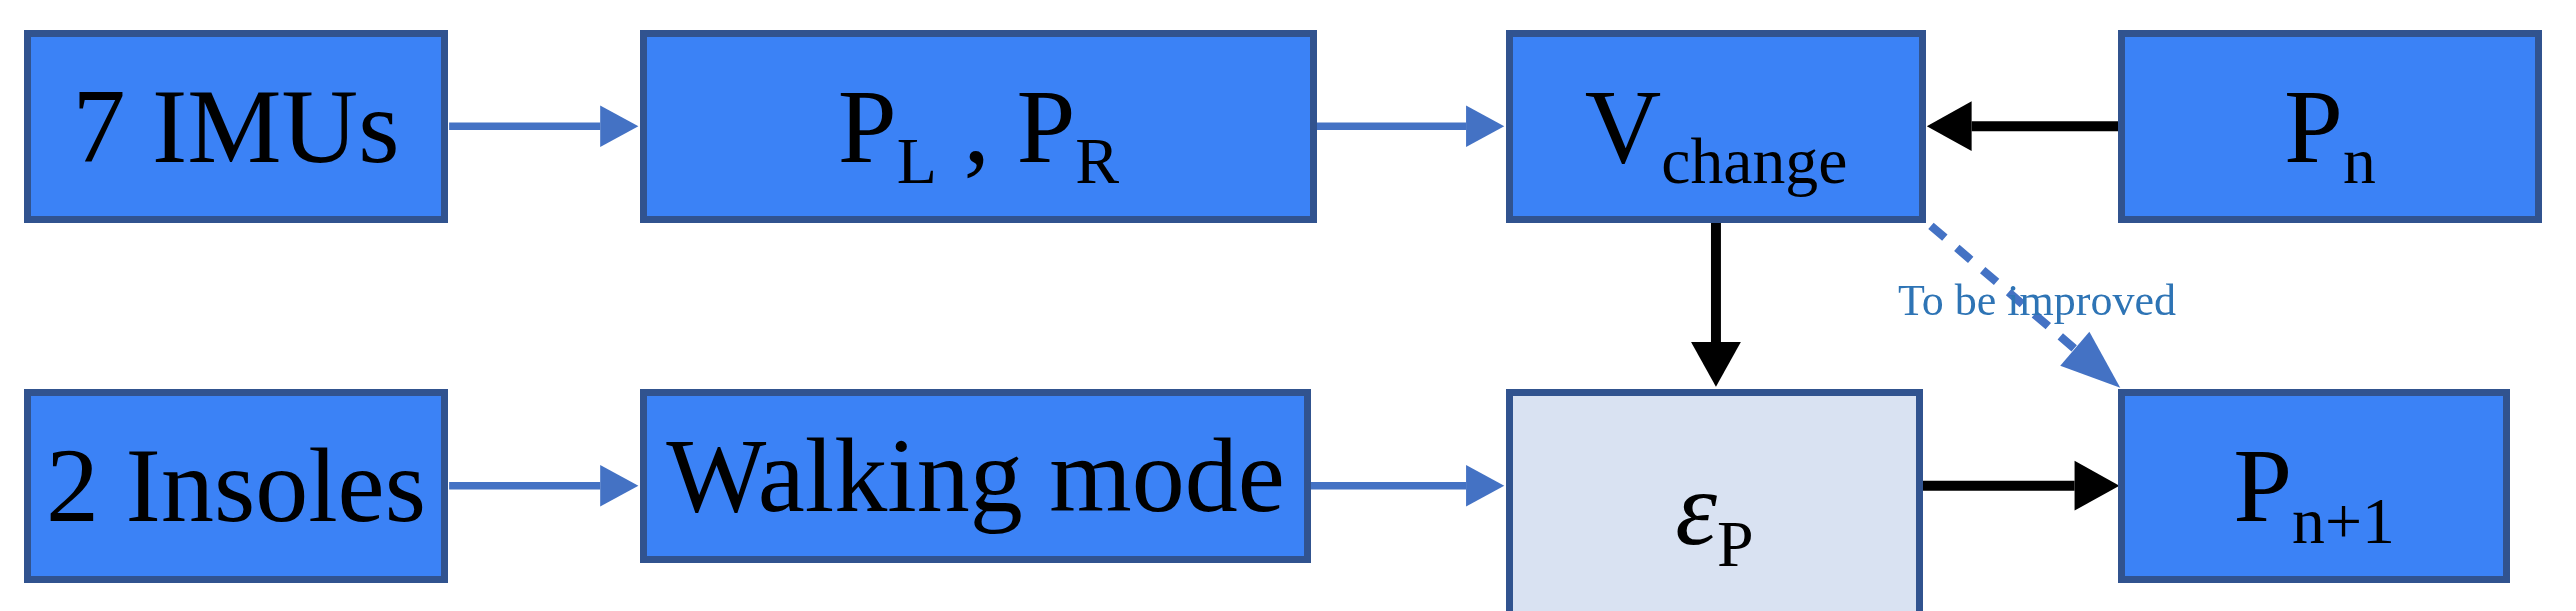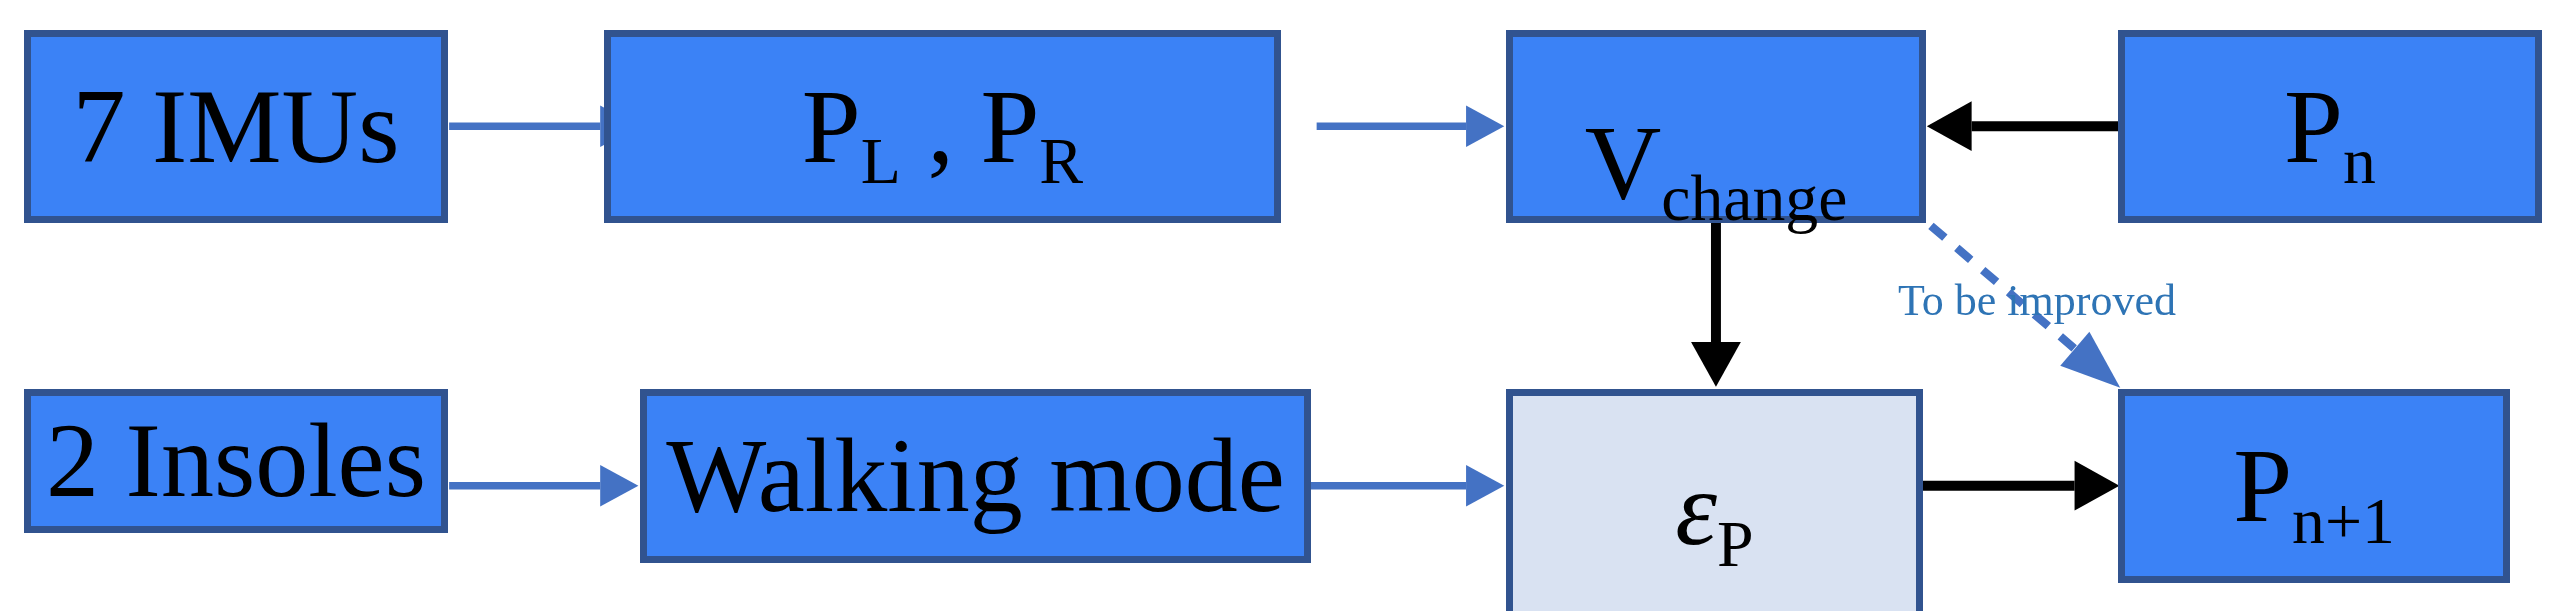--- a/index.html
+++ b/index.html
@@ -46,24 +46,24 @@
     position: absolute;
     left: 1898px;
     top: 279px;
     font-size: 44px;
     line-height: 1;
     color: #2E74B5;
     white-space: nowrap;
   }
   
   #node-imus     { left: 24px;   top: 30px;  width: 424px; height: 193px; }
-  #node-plpr     { left: 604px;  top: 30px;  width: 677px; height: 193px; }
-  #node-vchange  { left: 1506px; top: 30px;  width: 420px; height: 193px; align-items: flex-end; }
+  #node-plpr     { left: 640px;  top: 30px;  width: 677px; height: 193px; }
+  #node-vchange  { left: 1506px; top: 30px;  width: 420px; height: 193px; }
   #node-pn       { left: 2118px; top: 30px;  width: 424px; height: 193px; justify-content: center; }
-  #node-insoles  { left: 24px;   top: 389px; width: 424px; height: 144px; }
+  #node-insoles  { left: 24px;   top: 389px; width: 424px; height: 194px; }
   #node-walking  { left: 640px;  top: 389px; width: 671px; height: 174px; }
   #node-ep       { left: 1506px; top: 389px; width: 417px; height: 240px; }
   #node-pn1      { left: 2118px; top: 389px; width: 392px; height: 194px; }
 </style>
 </head>
 <body>
 
 <div id="canvas">
 
   <svg id="arrows" xmlns="http://www.w3.org/2000/svg" viewBox="0 0 3101 736">

